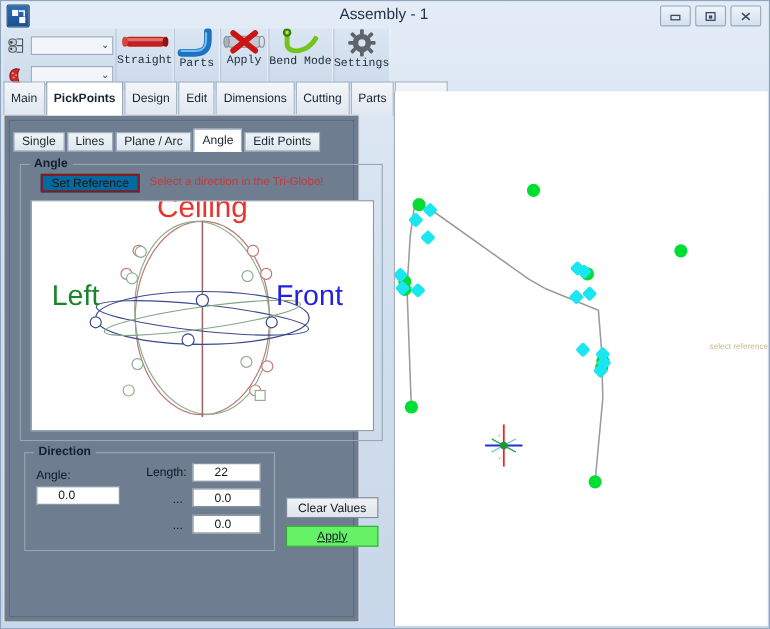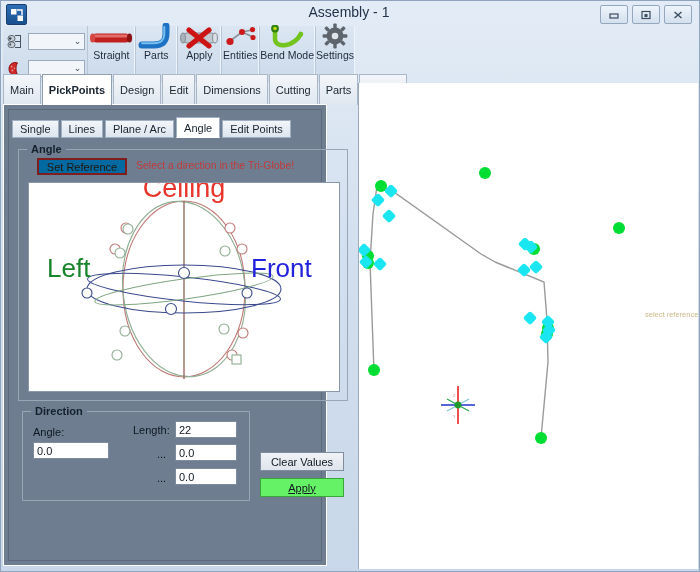--- a/index.html
+++ b/index.html
@@ -60,22 +60,22 @@
   }
   .combo{
     flex:1;height:17px;border:1px solid #9aa9bb;background:#f2f5f9;
     position:relative;box-sizing:border-box;
   }
   .combo .arrow{
     position:absolute;right:3px;top:2px;font-size:9px;color:#3f4f63;line-height:11px;
   }
   .tbtn{
     width:55px;border-left:1px solid #b8c6d6;border-right:1px solid #eef4fb;
-    display:flex;flex-direction:column;align-items:center;justify-content:flex-end;
-    padding-bottom:21px;box-sizing:border-box;
+    display:flex;flex-direction:column;align-items:center;
+    padding-bottom:21px;box-sizing:border-box;font-family:Liberation Mono, monospace;
   }
   .tbtn .glyph{height:30px;display:flex;align-items:center;justify-content:center;}
   .tbtn .lbl{font-size:10.5px;color:#1d2a38;white-space:nowrap;}
   .tbtn.wide{width:62px;}
 
   
   .tabstrip{
     position:absolute;left:3px;top:85px;width:352px;height:20px;
     display:flex;align-items:flex-end;gap:1px;
   }
@@ -129,21 +129,21 @@
     white-space:nowrap;
   }
   .globe-box{
     position:absolute;left:9px;top:32px;width:312px;height:210px;
     background:#ffffff;border:1px solid #8a97a6;overflow:hidden;box-sizing:border-box;
   }
   #direction-group{left:18px;top:306px;width:228px;height:90px;}
   .fld-label{position:absolute;font-size:11px;color:#0e1821;}
   .txtbox{
     position:absolute;height:17px;background:#ffffff;border:1px solid #7d8b9a;
-    font-size:11px;color:#101820;padding:1px 3px;box-sizing:border-box;
+    font-size:11px;color:#101820;padding:1px 19px;box-sizing:border-box;
     display:flex;align-items:center;
   }
   .btn{
     position:absolute;height:19px;border:1px solid #7f8d9c;box-sizing:border-box;
     display:flex;align-items:center;justify-content:center;font-size:11px;color:#101820;
     background:linear-gradient(180deg,#f0f3f7,#dfe5ec);
   }
   .btn.apply{background:#66f266;border-color:#3aa53a;text-decoration:underline;}
 
   
@@ -253,32 +253,20 @@
        <svg width="42" height="22" viewBox="0 0 42 22">
          <rect x="4" y="6" width="34" height="10" rx="5" fill="#c3c9d0" stroke="#828c96"></rect>
          <ellipse cx="5" cy="11" rx="2.4" ry="5" fill="#aab2bb" stroke="#828c96"></ellipse>
          <ellipse cx="37" cy="11" rx="2.4" ry="5" fill="#dde1e6" stroke="#828c96"></ellipse>
          <path d="M11 3 L31 19 M31 3 L11 19" stroke="#cc1414" stroke-width="5.2" stroke-linecap="round"></path>
        </svg>
      </span>
      <span class="lbl">Apply</span>
    </div>
 
-   <div class="tbtn">
-     <span class="glyph">
-       <svg width="36" height="24" viewBox="0 0 36 24">
-         <path d="M8 16 L20 7 L30 5 M20 7 L31 12" stroke="#8a9099" stroke-width="1.6" fill="none"></path>
-         <circle cx="8" cy="16.5" r="3.6" fill="#cc1a1a"></circle>
-         <circle cx="20" cy="7" r="3" fill="#cc1a1a"></circle>
-         <circle cx="30.5" cy="4.6" r="2.6" fill="#cc1a1a"></circle>
-         <circle cx="31" cy="12.5" r="2.6" fill="#cc1a1a"></circle>
-       </svg>
-     </span>
-     <span class="lbl">Entities</span>
-   </div>
 
    <div class="tbtn wide">
      <span class="glyph">
        <svg width="40" height="24" viewBox="0 0 40 24">
          <path d="M8 3 L8 14 C8 19 13 21 19 20 C26 18.8 31 14 34 9" stroke="#73c41e" stroke-width="4.5" fill="none" stroke-linecap="round"></path>
          <path d="M33 6 L36 10.5 L30.5 11 Z" fill="#73c41e"></path>
          <circle cx="8" cy="3.5" r="3" fill="none" stroke="#2f7d0c" stroke-width="1.8"></circle>
          <circle cx="8" cy="3.5" r="1.1" fill="#ffe000"></circle>
        </svg>
      </span>

